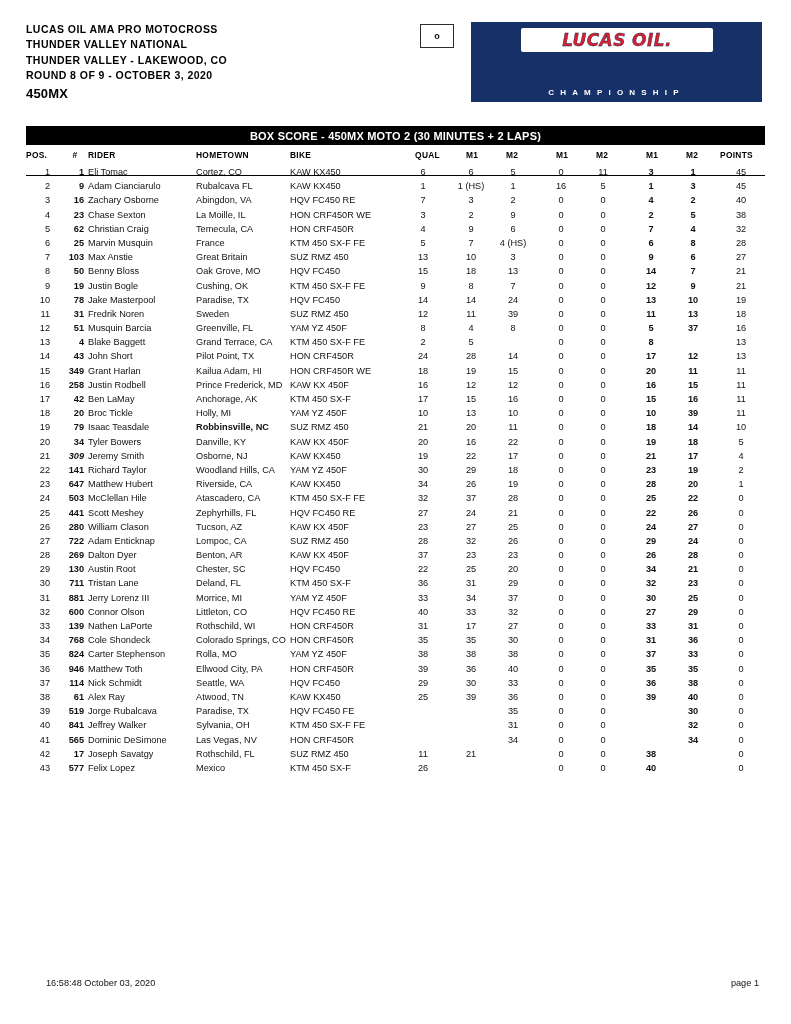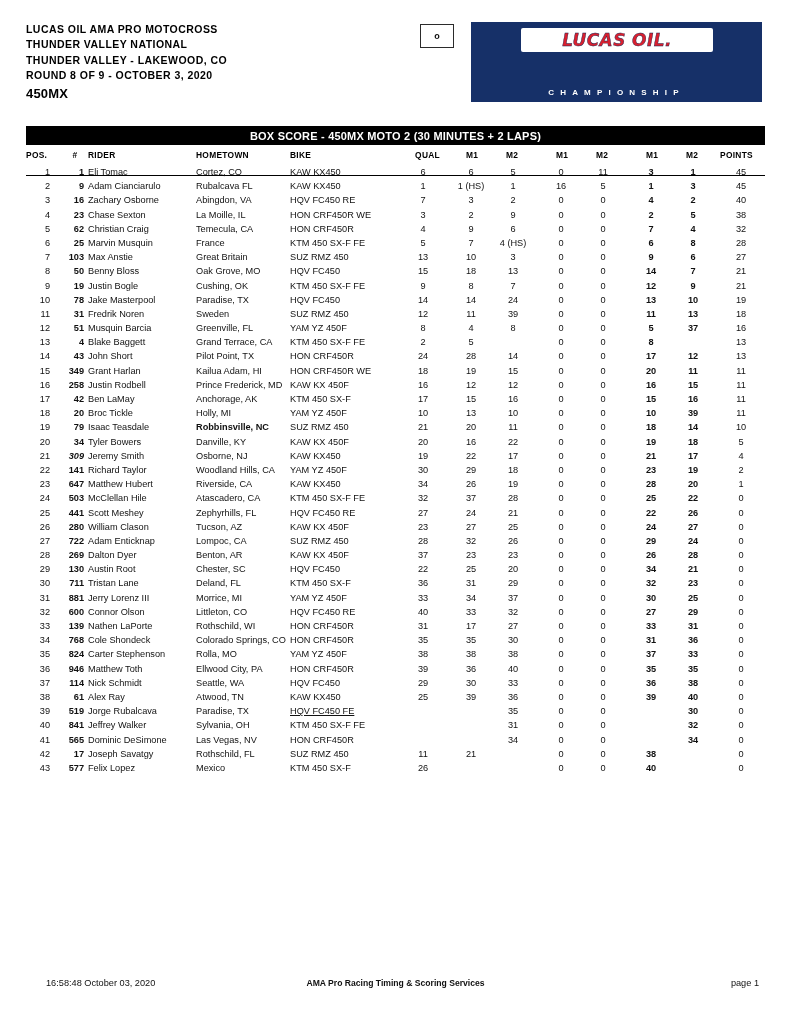--- a/index.html
+++ b/index.html
@@ -735,21 +735,21 @@
           <div class="cell c-n" style="left:560px;">0</div>
           <div class="cell c-n b" style="left:608px;">39</div>
           <div class="cell c-n b" style="left:650px;">40</div>
           <div class="cell c-n" style="left:698px;">0</div>
         </div>
         <div class="row">
           <div class="cell c-pos" style="left:0px;">39</div>
           <div class="cell c-num" style="left:36px;">519</div>
           <div class="cell c-rider" style="left:62px;width:108px;">Jorge Rubalcava</div>
           <div class="cell c-town" style="left:170px;width:95px;">Paradise, TX</div>
-          <div class="cell c-bike" style="left:264px;width:110px;text-decoration:underline;">HQV FC450 FE</div>
+          <div class="cell c-bike" style="left:264px;width:110px;">HQV FC450 FE</div>
           <div class="cell c-n" style="left:380px;"></div>
           <div class="cell c-n" style="left:428px;"></div>
           <div class="cell c-n" style="left:470px;">35</div>
           <div class="cell c-n" style="left:518px;">0</div>
           <div class="cell c-n" style="left:560px;">0</div>
           <div class="cell c-n b" style="left:608px;"></div>
           <div class="cell c-n b" style="left:650px;">30</div>
           <div class="cell c-n" style="left:698px;">0</div>
         </div>
         <div class="row">
@@ -810,16 +810,15 @@
           <div class="cell c-n" style="left:560px;">0</div>
           <div class="cell c-n b" style="left:608px;">40</div>
           <div class="cell c-n b" style="left:650px;"></div>
           <div class="cell c-n" style="left:698px;">0</div>
         </div>
       </div>
   </div>
 
   <div class="footer">
     <div class="foot-l">16:58:48 October 03, 2020</div>
-    <div class="foot-c">AMA Pro Racing Timing &amp; Scoring Services</div>
     <div class="foot-r">page 1</div>
   </div>
 </div>
 
 </body></html>

